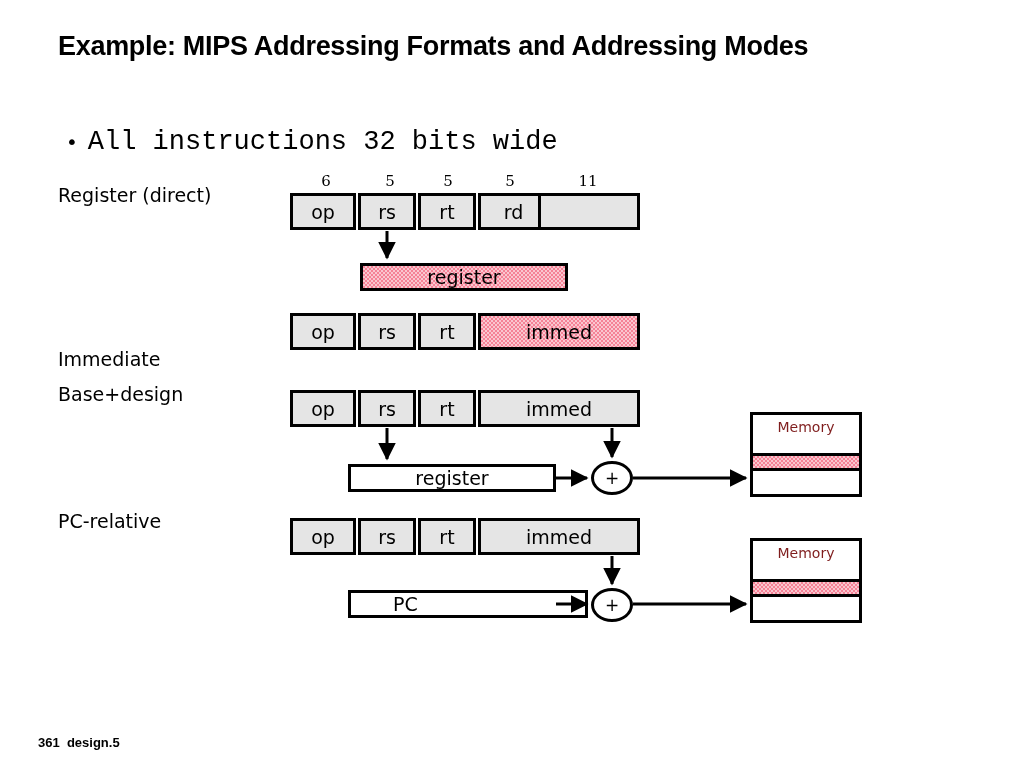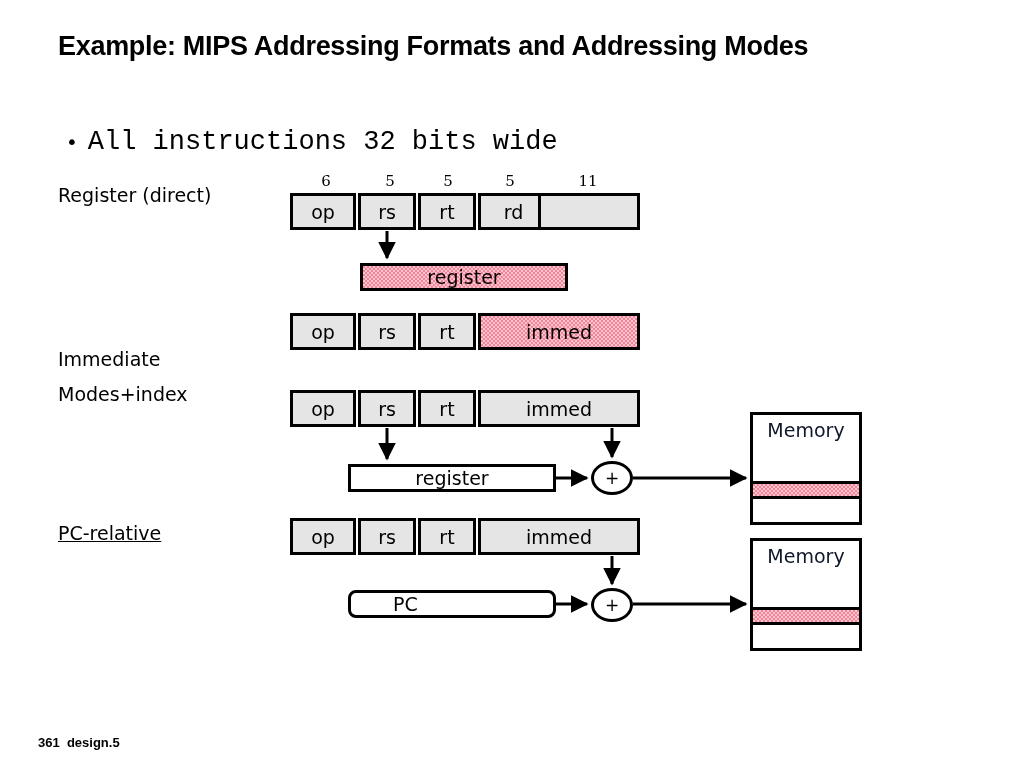--- a/index.html
+++ b/index.html
@@ -121,25 +121,25 @@
   
   .memory {
     position: absolute;
     width: 112px;
     border: 3px solid #000;
     box-sizing: border-box;
     background: #ffffff;
   }
   .memory-label {
     font-family: "DejaVu Sans", sans-serif;
-    font-size: 19px;
-    color: #0f172a;
+    font-size: 14px;
+    color: #7f1d1d;
     text-align: center;
     padding-top: 4px;
-    height: 66px;
+    height: 38px;
     box-sizing: border-box;
   }
   .memory-band {
     height: 18px;
     border-top: 3px solid #000;
     border-bottom: 3px solid #000;
     box-sizing: border-box;
     background-color: #f58296;
     background-image:
       linear-gradient(45deg, rgba(255,255,255,.55) 25%, transparent 25%, transparent 75%, rgba(255,255,255,.55) 75%),
@@ -202,22 +202,22 @@
 </div>
 
 <div class="bitnum" style="left:326px; top:172px;">6</div>
 <div class="bitnum" style="left:390px; top:172px;">5</div>
 <div class="bitnum" style="left:448px; top:172px;">5</div>
 <div class="bitnum" style="left:510px; top:172px;">5</div>
 <div class="bitnum" style="left:588px; top:172px;">11</div>
 
 <div class="row-label" style="left:58px; top:184px;">Register (direct)</div>
 <div class="row-label" style="left:58px; top:313px;margin-top:35px;">Immediate</div>
-<div class="row-label" style="left:58px; top:383px;">Modes+index</div>
-<div class="row-label" style="left:58px; top:522px;text-decoration:underline;">PC-relative</div>
+<div class="row-label" style="left:58px; top:383px;">Base+design</div>
+<div class="row-label" style="left:58px; top:510px;">PC-relative</div>
 
 <div class="field" style="left:290px; top:193px; width:66px; height:37px;">op</div>
 <div class="field" style="left:358px; top:193px; width:58px; height:37px;">rs</div>
 <div class="field" style="left:418px; top:193px; width:58px; height:37px;">rt</div>
 <div class="field" style="left:478px; top:193px; width:71px; height:37px;">rd</div>
 <div class="field blank" style="left:538px; top:193px; width:102px; height:37px;"></div>
 
 <div class="widebox center pink" style="left:360px; top:263px; width:208px; height:28px;">register</div>
 
 <div class="field" style="left:290px; top:313px; width:66px; height:37px;">op</div>
@@ -238,21 +238,21 @@
   <div class="memory-label">Memory</div>
   <div class="memory-band"></div>
   <div class="memory-bottom"></div>
 </div>
 
 <div class="field" style="left:290px; top:518px; width:66px; height:37px;">op</div>
 <div class="field" style="left:358px; top:518px; width:58px; height:37px;">rs</div>
 <div class="field" style="left:418px; top:518px; width:58px; height:37px;">rt</div>
 <div class="field" style="left:478px; top:518px; width:162px; height:37px;">immed</div>
 
-<div class="widebox leftish" style="left:348px; top:590px; width:208px; height:28px;border-radius:8px;">PC</div>
+<div class="widebox leftish" style="left:348px; top:590px; width:240px; height:28px;">PC</div>
 
 <div class="adder" style="left:591px; top:588px;">+</div>
 
 <div class="memory" style="left:750px; top:538px;">
   <div class="memory-label">Memory</div>
   <div class="memory-band"></div>
   <div class="memory-bottom"></div>
 </div>
 
 <svg id="connectors" viewBox="0 0 1024 768">

